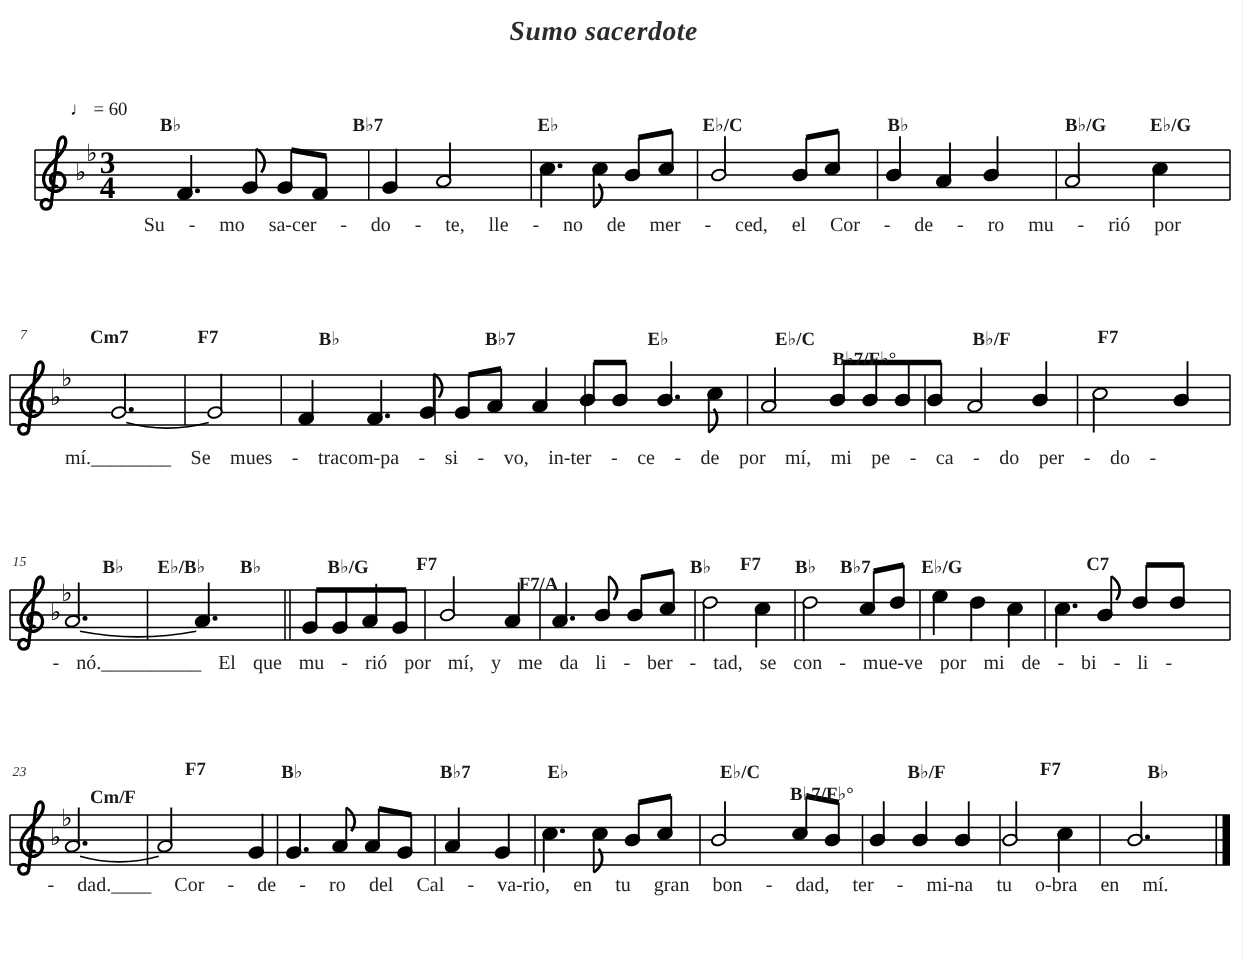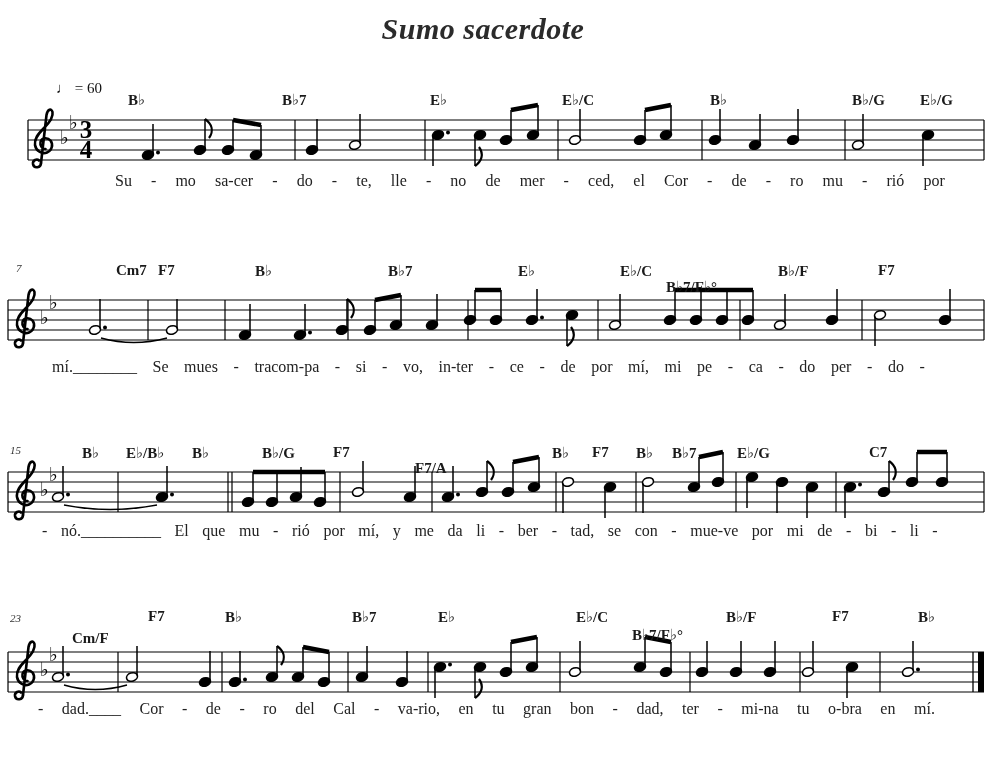--- a/index.html
+++ b/index.html
@@ -1,19 +1,19 @@
 <!DOCTYPE html>
 <html><head>
 <meta charset="utf-8">
 <style>
   html,body{margin:0;padding:0;background:#fff;}
   body{width:994px;height:768px;position:relative;font-family:"Liberation Serif",serif;color:#1a1a1a;overflow:hidden;}
   .page{position:absolute;inset:0;background:#fff;outline:1px solid #cfcfcf;}
   .title{position:absolute;top:12px;left:0;width:966px;text-align:center;
-         font-size:30px;font-weight:bold;font-style:italic;color:#2b2b2b;letter-spacing:.5px;}
+         font-size:22px;font-weight:bold;font-style:italic;color:#2b2b2b;letter-spacing:.5px;}
   .tempo{position:absolute;font-weight:normal;font-size:15px;color:#111;
          font-family:"Liberation Serif","DejaVu Sans",serif;white-space:nowrap;}
   .chord{position:absolute;font-weight:bold;font-size:15px;color:#1a1a1a;white-space:nowrap;
          font-family:"Liberation Serif","DejaVu Sans",serif;}
   .lyrics{position:absolute;display:flex;justify-content:space-between;align-items:flex-end;
           font-size:16px;color:#222;}
   .lyrics span{white-space:pre;}
   .mnum{position:absolute;font-style:italic;font-size:11px;color:#333;}
   svg{position:absolute;left:0;}
 </style>
@@ -270,21 +270,21 @@
         </g>
         <g>
           <ellipse cx="880" cy="60" rx="5.6" ry="4.1" transform="rotate(-18 880 60)" fill="#fff" stroke="#000" stroke-width="1.6"></ellipse>
           <line x1="875" y1="61.5" x2="875" y2="91" stroke="#000" stroke-width="1.5"></line>
         </g>
         <g>
           <ellipse cx="945" cy="65" rx="5.6" ry="4.1" transform="rotate(-18 945 65)" fill="#000" stroke="#000" stroke-width="1.6"></ellipse>
           <line x1="950" y1="63.5" x2="950" y2="34" stroke="#000" stroke-width="1.5"></line>
         </g>
       </svg>
-      <div class="chord" style="left: 72px; top: 262px; margin-left: 44px;">Cm7</div>
+      <div class="chord" style="left: 72px; top: 262px;">Cm7</div>
       <div class="chord" style="left: 158px; top: 262px;">F7</div>
       <div class="chord" style="left: 255px; top: 262px;">B♭</div>
       <div class="chord" style="left: 388px; top: 262px;">B♭7</div>
       <div class="chord" style="left: 518px; top: 262px;">E♭</div>
       <div class="chord" style="left: 620px; top: 262px;">E♭/C</div>
       <div class="chord" style="left: 666px; top: 278px;">B♭7/F♭°</div>
       <div class="chord" style="left: 778px; top: 262px;">B♭/F</div>
       <div class="chord" style="left: 878px; top: 262px;">F7</div>
       <div class="mnum" style="left: 16px; top: 262px;">7</div>
       <div class="lyrics" style="left: 52px; top: 358px; width: 873px;">

